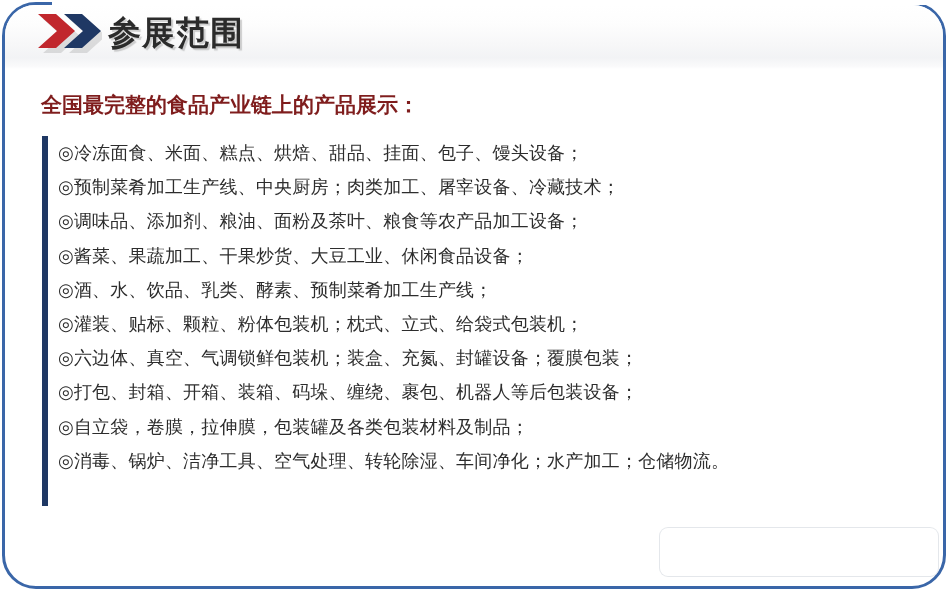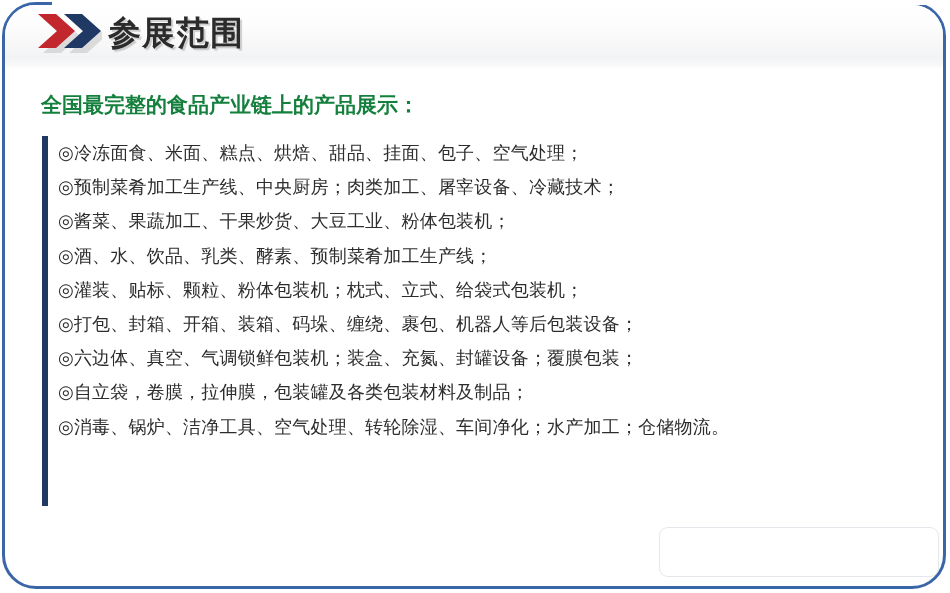--- a/index.html
+++ b/index.html
@@ -84,21 +84,21 @@
   }
 
   
   .section-heading {
     position: absolute;
     left: 41px;
     top: 90px;
     font-size: 21px;
     font-weight: bold;
     line-height: 30px;
-    color: #15803d;
+    color: #7f1d1d;
     white-space: nowrap;
   }
 
   
   .left-rule {
     position: absolute;
     left: 42px;
     top: 136px;
     width: 6px;
     height: 370px;
@@ -152,26 +152,27 @@
     </svg>
   </div>
 
   <div class="header-title">参展范围</div>
 
   <div class="section-heading">全国最完整的食品产业链上的产品展示：</div>
 
   <div class="left-rule"></div>
 
   <div class="list">
-    <div class="list-item">◎冷冻面食、米面、糕点、烘焙、甜品、挂面、包子、空气处理；</div>
+    <div class="list-item">◎冷冻面食、米面、糕点、烘焙、甜品、挂面、包子、馒头设备；</div>
     <div class="list-item">◎预制菜肴加工生产线、中央厨房；肉类加工、屠宰设备、冷藏技术；</div>
-    <div class="list-item">◎酱菜、果蔬加工、干果炒货、大豆工业、粉体包装机；</div>
+    <div class="list-item">◎调味品、添加剂、粮油、面粉及茶叶、粮食等农产品加工设备；</div>
+    <div class="list-item">◎酱菜、果蔬加工、干果炒货、大豆工业、休闲食品设备；</div>
     <div class="list-item">◎酒、水、饮品、乳类、酵素、预制菜肴加工生产线；</div>
     <div class="list-item">◎灌装、贴标、颗粒、粉体包装机；枕式、立式、给袋式包装机；</div>
+    <div class="list-item">◎六边体、真空、气调锁鲜包装机；装盒、充氮、封罐设备；覆膜包装；</div>
     <div class="list-item">◎打包、封箱、开箱、装箱、码垛、缠绕、裹包、机器人等后包装设备；</div>
-    <div class="list-item">◎六边体、真空、气调锁鲜包装机；装盒、充氮、封罐设备；覆膜包装；</div>
     <div class="list-item">◎自立袋，卷膜，拉伸膜，包装罐及各类包装材料及制品；</div>
     <div class="list-item">◎消毒、锅炉、洁净工具、空气处理、转轮除湿、车间净化；水产加工；仓储物流。</div>
   </div>
 
   <div class="ghost-rect"></div>
 
 </div>
 
 </body></html>

